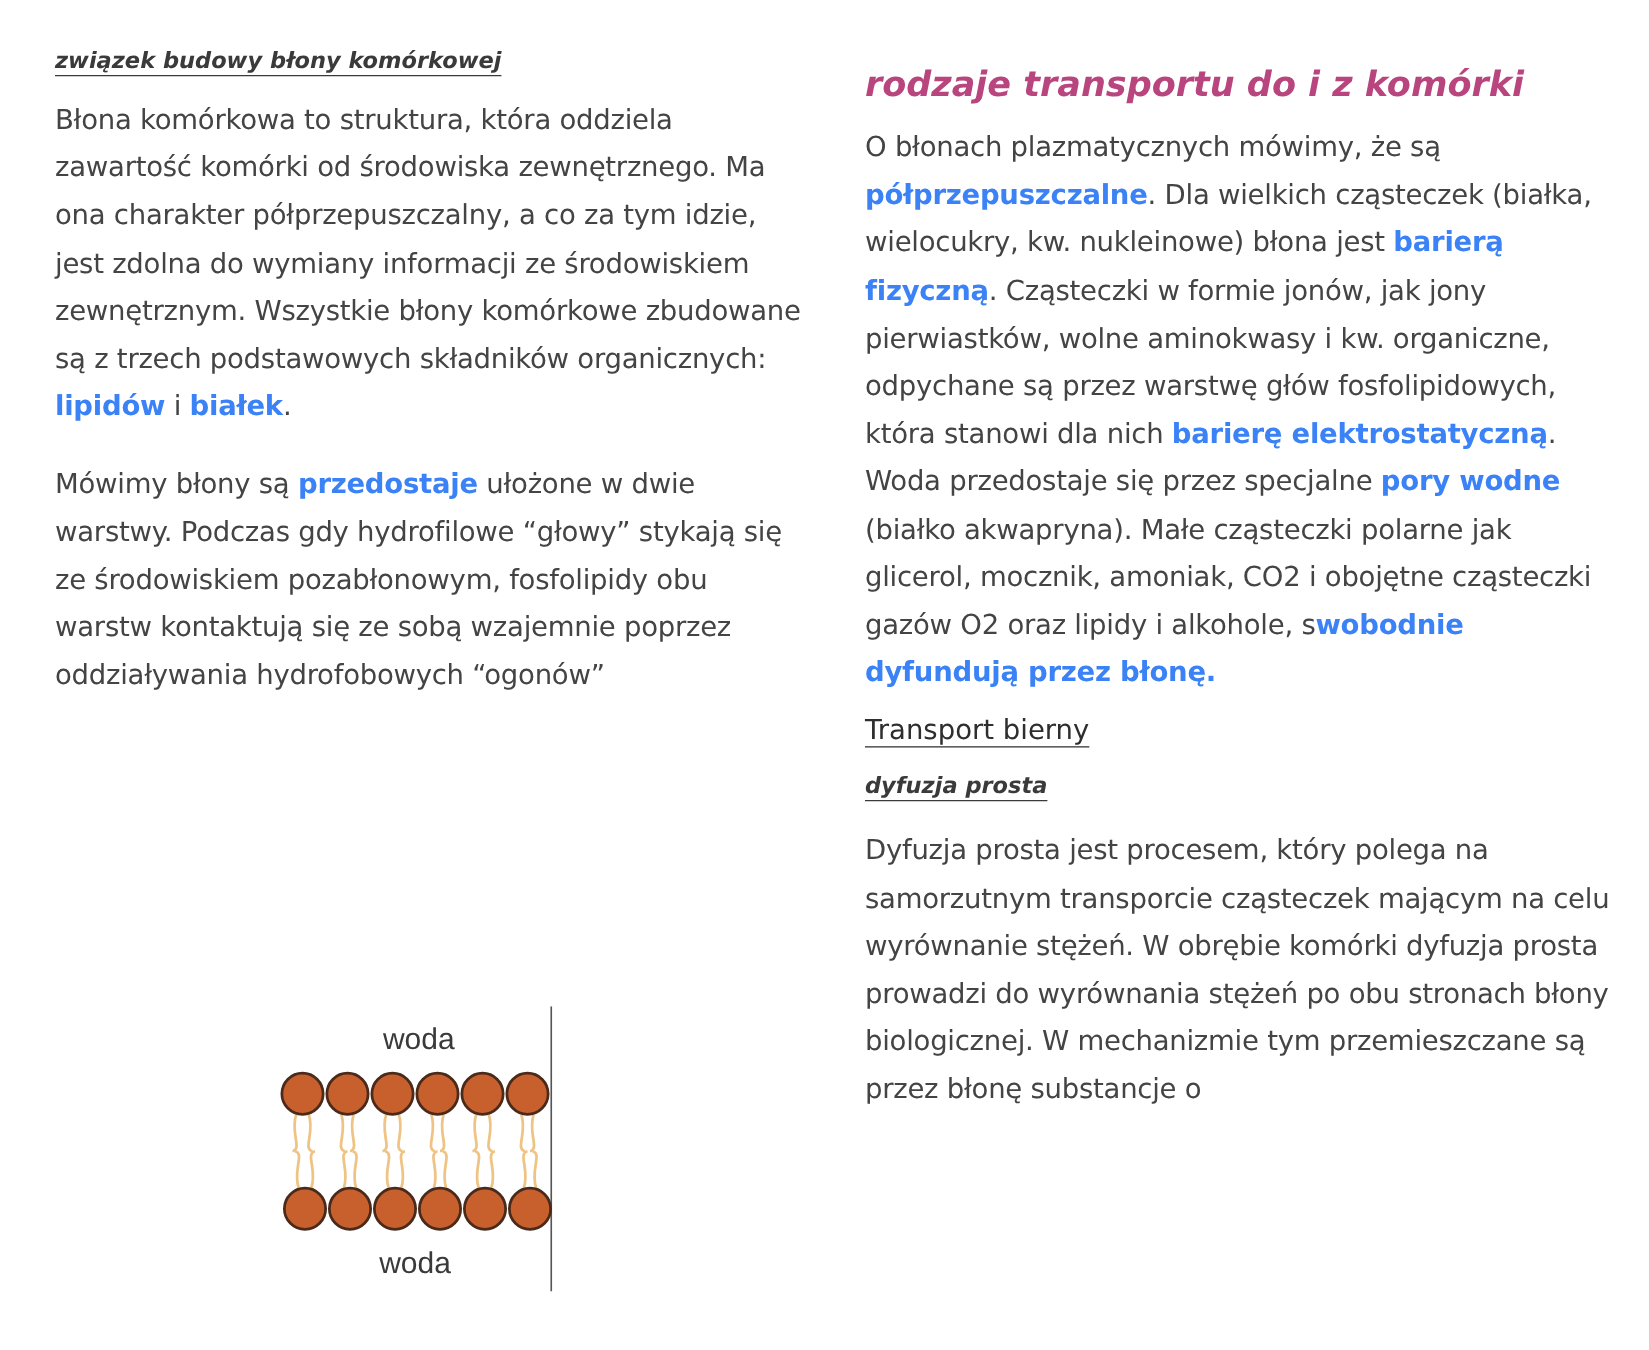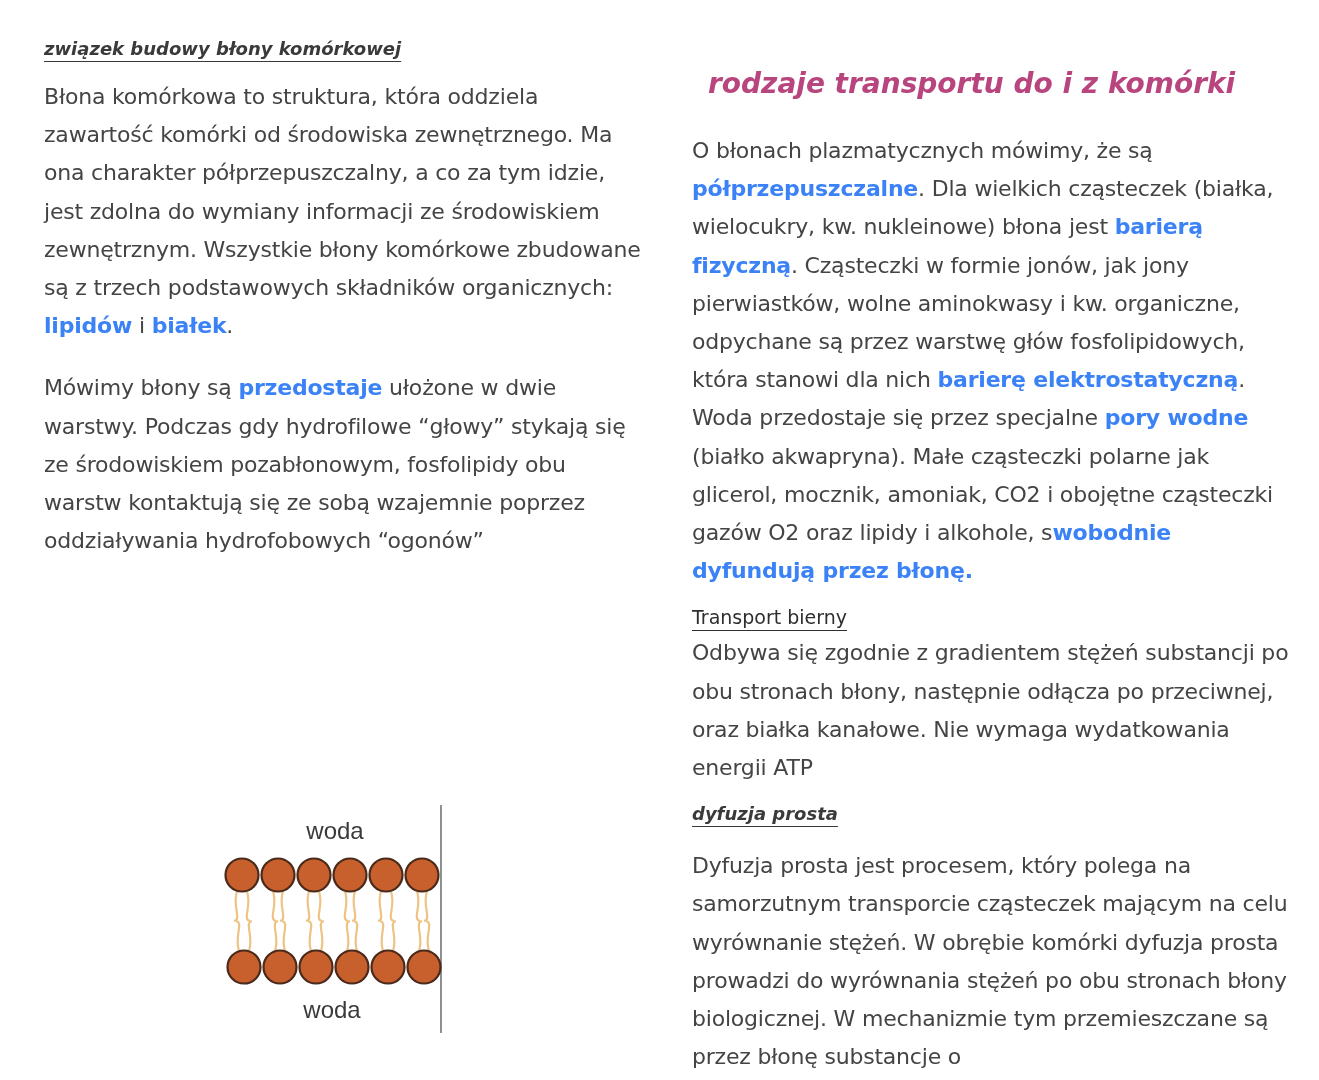--- a/index.html
+++ b/index.html
@@ -11,29 +11,29 @@
     .col-left { left: 44px; width: 600px; }
     .col-right { left: 692px; width: 600px; }
     .h-sub {
       font-style: italic; font-weight: bold; color: #3a3a3a;
       font-size: 18px; line-height: 38px; margin: 0;
       text-decoration: underline; text-decoration-thickness: 1px;
       text-underline-offset: 6px;
     }
     .h-main {
       font-style: italic; font-weight: bold; color: #b8457e;
-      font-size: 28px; line-height: 40px; margin: 16px;
+      font-size: 28px; line-height: 40px; margin: 0;
     }
     p.body {
       font-size: 22px; line-height: 38.2px; margin: 0;
       color: #444444; letter-spacing: -0.2px;
     }
     p.body b { color: #3b82f6; }
     .u-plain {
-      font-size: 19px; line-height: 34px; margin: 0; color: #2e2e2e;
+      font-size: 22px; line-height: 34px; margin: 0; color: #2e2e2e;
       text-decoration: underline; text-decoration-thickness: 1px;
       text-underline-offset: 6px; display: inline-block;
     }
     .diagram { position: absolute; left: 222px; top: 805px; width: 225px; height: 230px; }
     .diagram svg { width: 225px; height: 230px; display: block; }
   </style>
 </head>
 <body>
 
 <div class="col col-left">
@@ -97,18 +97,17 @@
   </svg>
 </div>
 
 <div class="col col-right">
   <div style="height:48px"></div>
   <h1 class="h-main">rodzaje transportu do i z komórki</h1>
   <div style="height:12px"></div>
   <p class="body"><span>O błonach plazmatycznych mówimy, że są </span><b>półprzepuszczalne</b><span>. Dla wielkich cząsteczek (białka, wielocukry, kw. nukleinowe) błona jest </span><b>barierą fizyczną</b><span>. Cząsteczki w formie jonów, jak jony pierwiastków, wolne aminokwasy i kw. organiczne, odpychane są przez warstwę głów fosfolipidowych, która stanowi dla nich </span><b>barierę elektrostatyczną</b><span>. Woda przedostaje się przez specjalne </span><b>pory wodne</b><span> (białko akwapryna). Małe cząsteczki polarne jak glicerol, mocznik, amoniak, CO2 i obojętne cząsteczki gazów O2 oraz lipidy i alkohole, s</span><b>wobodnie dyfundują przez błonę.</b></p>
   <div style="height:10px"></div>
   <div class="u-plain">Transport bierny</div>
-  <p class="body">Odbywa się zgodnie z gradientem stężeń substancji po obu stronach błony, następnie odłącza po przeciwnej, oraz białka kanałowe. Nie wymaga wydatkowania energii ATP</p>
   <div style="height:10px"></div>
   <h2 class="h-sub" style="line-height:34px">dyfuzja prosta</h2>
   <div style="height:16px"></div>
   <p class="body">Dyfuzja prosta jest procesem, który polega na samorzutnym transporcie cząsteczek mającym na celu wyrównanie stężeń. W obrębie komórki dyfuzja prosta prowadzi do wyrównania stężeń po obu stronach błony biologicznej. W mechanizmie tym przemieszczane są przez błonę substancje o</p>
 </div>
 
 </body></html>

